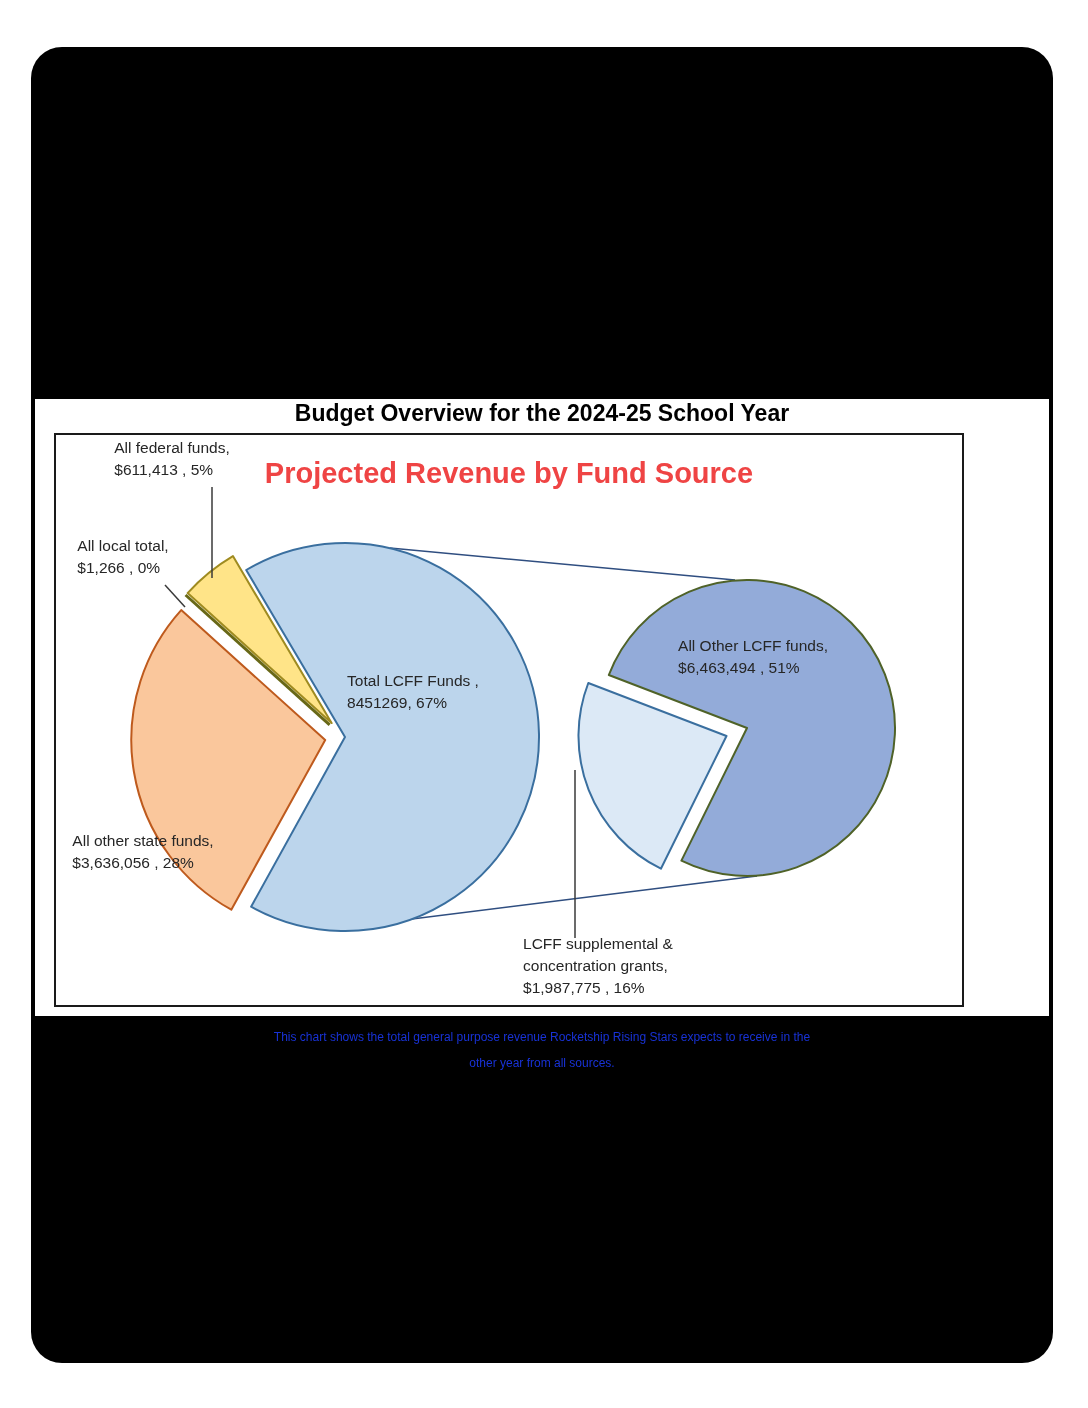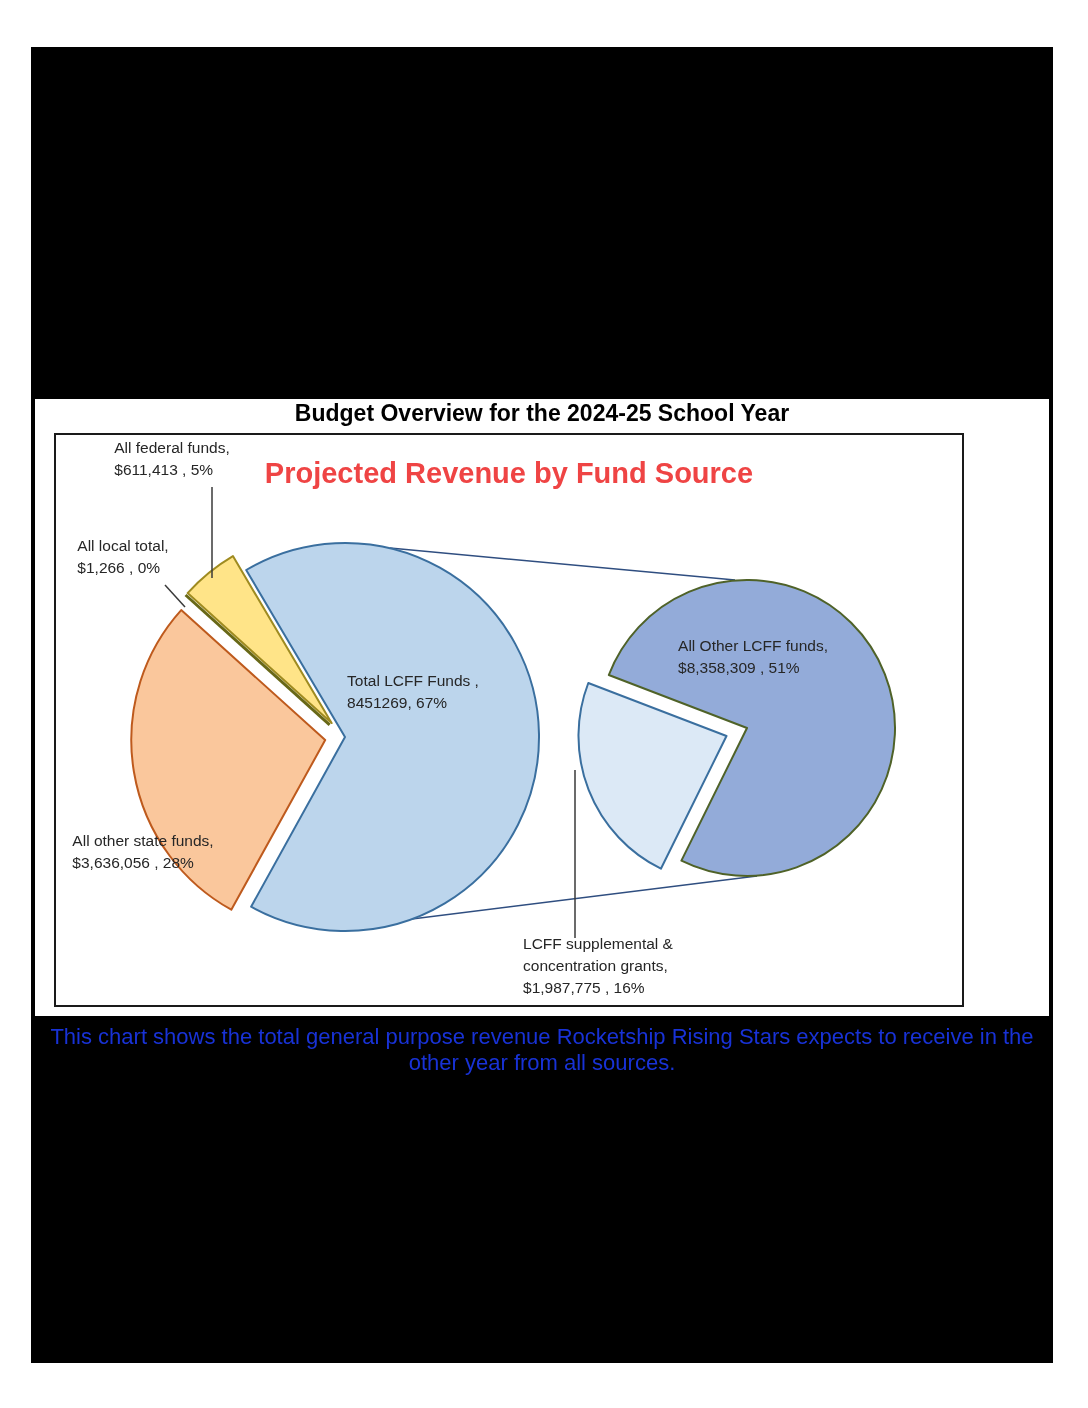--- a/index.html
+++ b/index.html
@@ -3,20 +3,21 @@
 <meta charset="utf-8">
 <style>
   html,body{margin:0;padding:0;}
   body{
     width:1088px;height:1408px;background:#ffffff;position:relative;
     font-family:"Liberation Sans", sans-serif;
   }
   .black-panel{
     position:absolute;left:31px;top:47px;width:1022px;height:1316px;
     background:#000000;
+    border-radius:31px;
   }
   .content-box{
     position:absolute;left:0;top:348px;width:1022px;height:625px;
     background:#ffffff;border:4px solid #000000;box-sizing:border-box;
   }
   .box-title{
     margin-top:1px;text-align:center;font-size:23px;font-weight:bold;color:#000;
     letter-spacing:0px;
   }
   .chart-box{
@@ -27,21 +28,21 @@
     position:absolute;top:22px;left:0;width:100%;text-align:center;
     font-size:29px;font-weight:bold;color:#ef4444;
   }
   .chart-box svg{position:absolute;left:0;top:0;}
   .plabel{
     position:absolute;transform:translateX(-50%);
     font-size:15.5px;line-height:22px;color:#262626;white-space:nowrap;
   }
   .caption{
     position:absolute;left:0;top:977px;width:100%;text-align:center;
-    color:#1832d6;font-size:22px;line-height:26px;
+    color:#1832d6;font-size:12px;line-height:26px;
   }
 </style>
 </head>
 <body>
 
 <div class="black-panel">
 
   <div class="content-box">
     <div class="box-title">Budget Overview for the 2024-25 School Year</div>
 
@@ -77,21 +78,21 @@
         <div>8451269, 67%</div>
       </div>
 
       <div class="plabel" style="left:87px;top:395px">
         <div>All other state funds,</div>
         <div>$3,636,056 , 28%</div>
       </div>
 
       <div class="plabel" style="left:697px;top:200px">
         <div>All Other LCFF funds,</div>
-        <div>$8,358,309 , 51%</div>
+        <div>$6,463,494 , 51%</div>
       </div>
 
       <div class="plabel" style="left:542px;top:498px">
         <div>LCFF supplemental &amp;</div>
         <div>concentration grants,</div>
         <div>$1,987,775 , 16%</div>
       </div>
     </div>
   </div>
 

